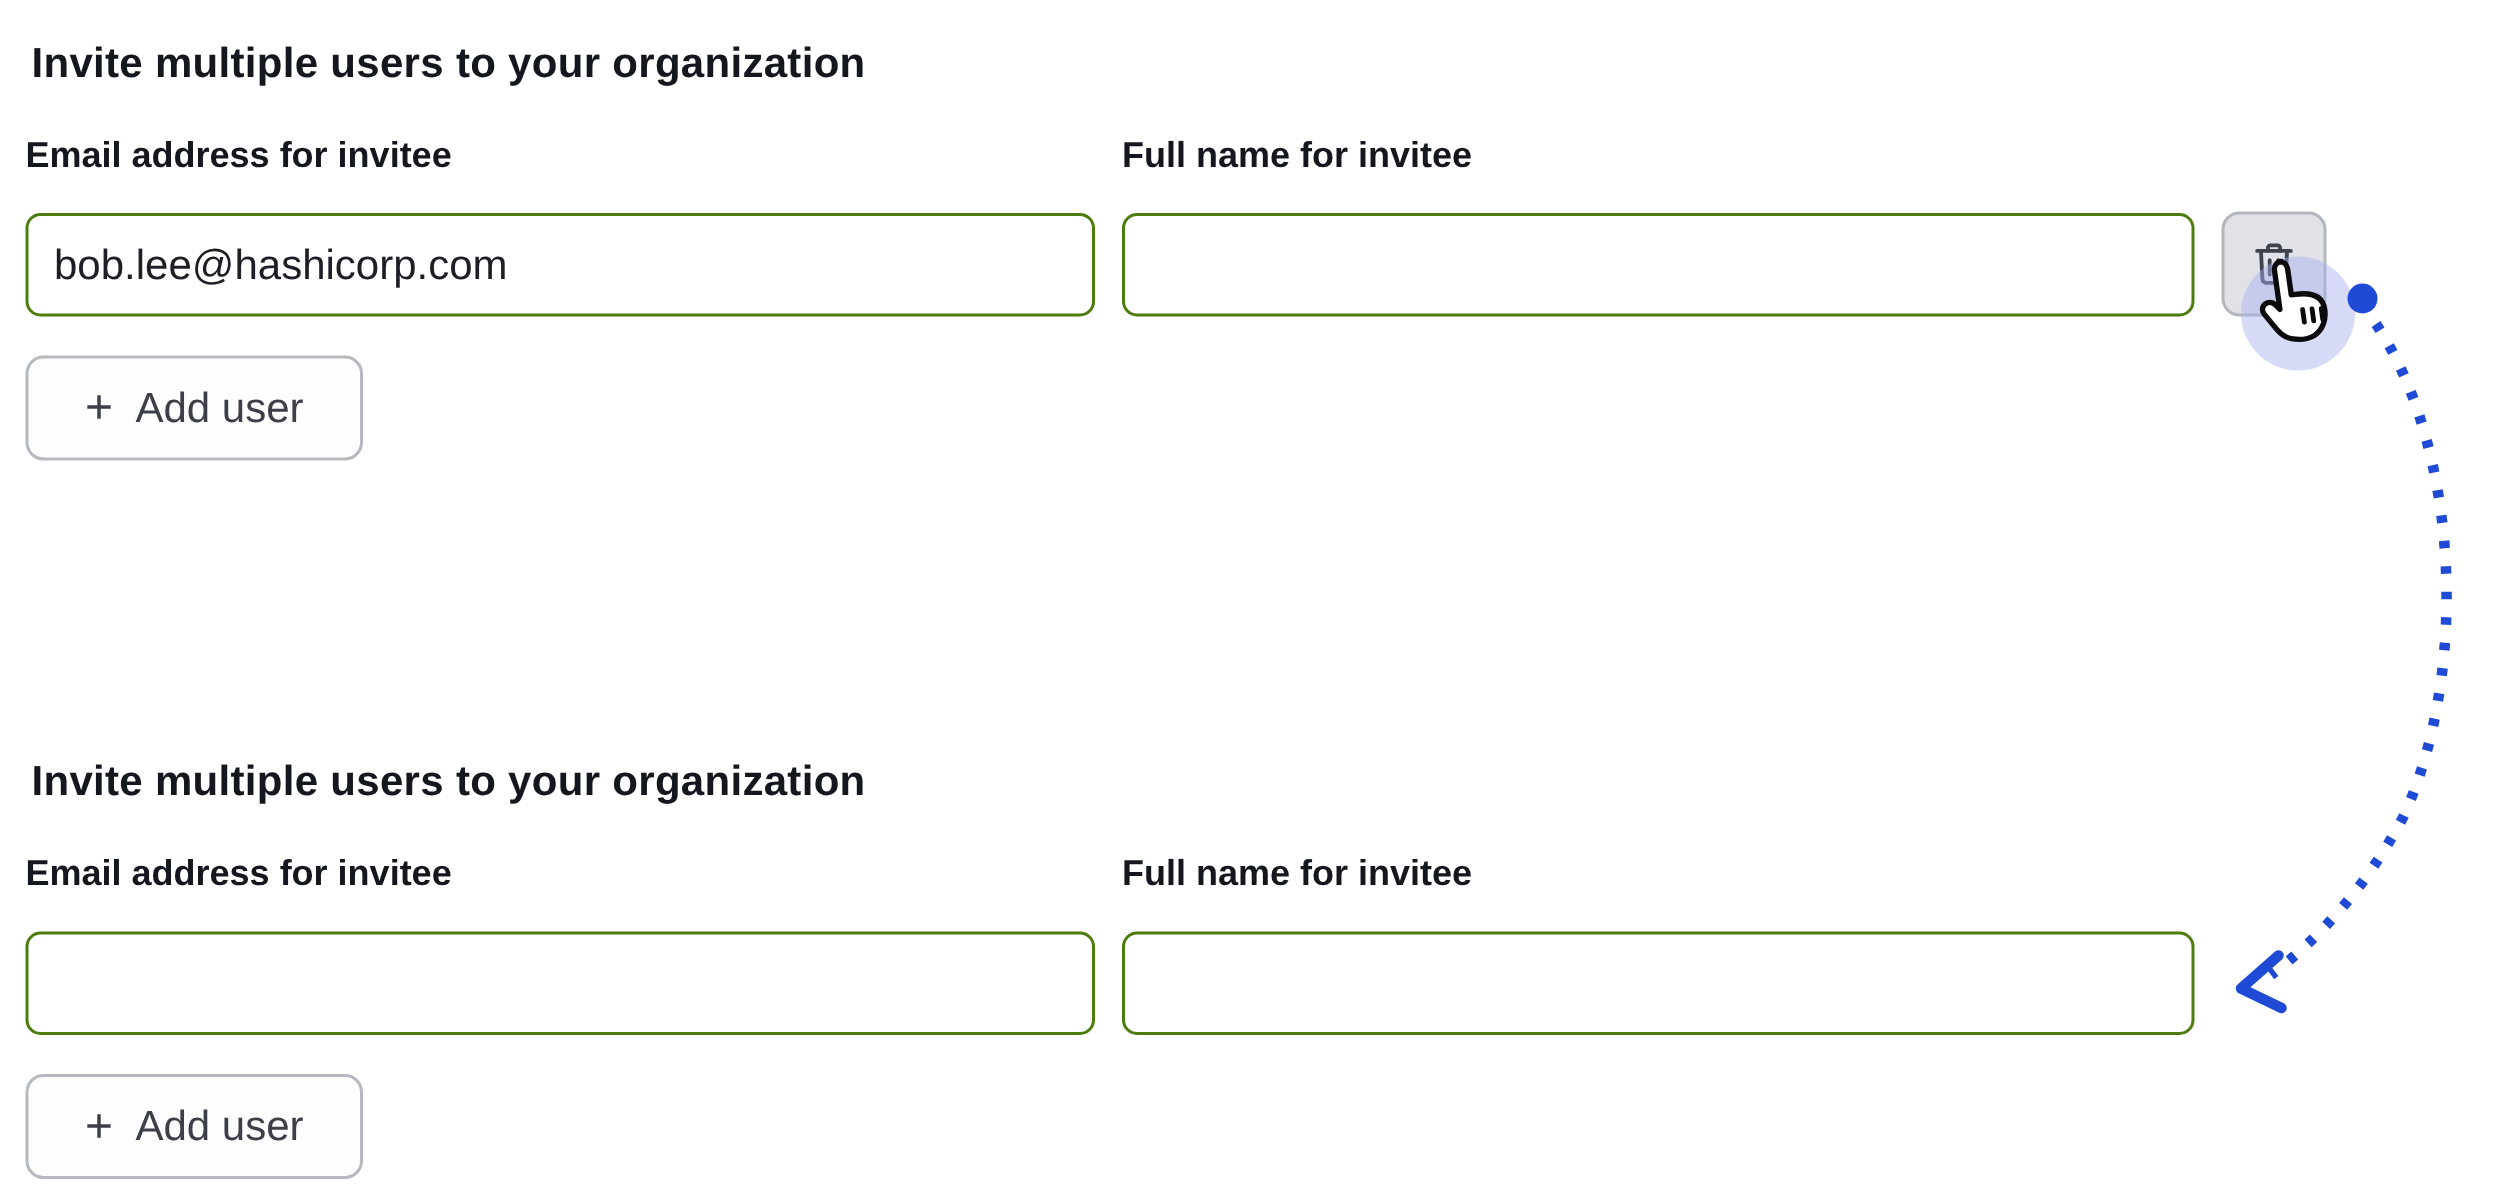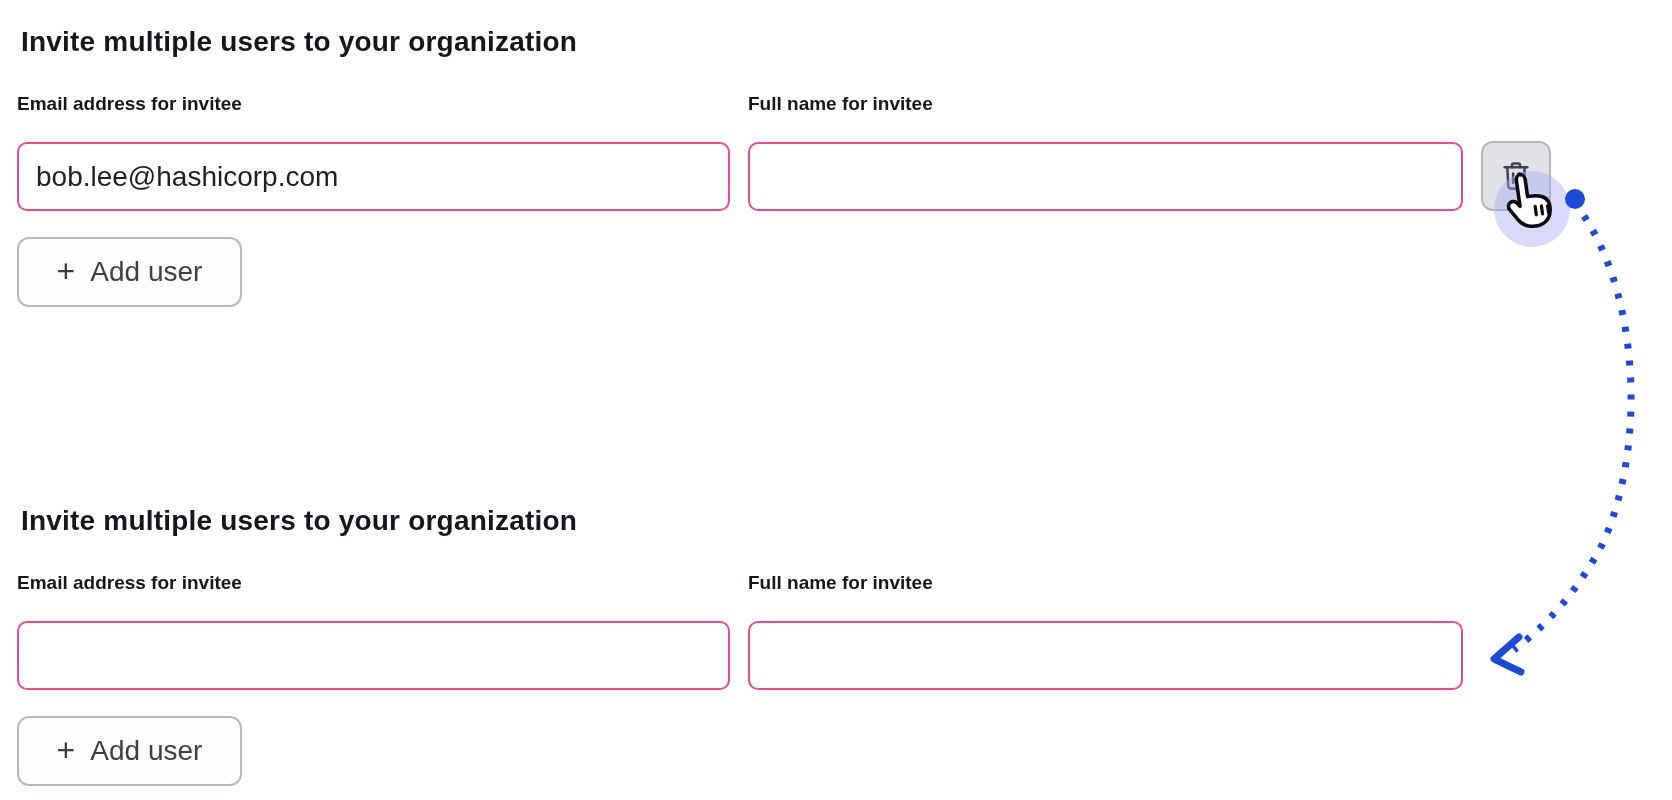--- a/index.html
+++ b/index.html
@@ -11,24 +11,24 @@
     font-family:"Liberation Sans","DejaVu Sans",sans-serif;
     color:var(--text);
   }
   .form { position:absolute; left:17px; width:1640px; }
   .form-1 { top:21px; }
   .form-2 { top:500px; }
   .heading { margin:4px; font-size:28px; font-weight:700; line-height:34px; letter-spacing:0.2px; color:var(--text); }
   .fields { display:flex; gap:18px; margin-top:29px; align-items:flex-end; }
   .field-email { width:713px; }
   .field-name  { width:715px; }
-  .field-label { display:block; font-size:19px; font-weight:700; line-height:32px; color:var(--text); }
+  .field-label { display:block; font-size:24px; font-weight:700; line-height:32px; color:var(--text); }
   .text-input {
     display:block; width:100%; height:69px; margin-top:22px;
-    border:2px solid #ec4899; border-radius:10px; background:#ffffff;
+    border:2px solid #4d7c0f; border-radius:10px; background:#ffffff;
     font-family:inherit; font-size:28px; color:#1e1f26; padding:0 17px;
     outline:none;
   }
   .trash-btn {
     width:70px; height:70px; border-radius:12px;
     background:#e0e2e8; border:2px solid #b3b6bf;
     display:flex; align-items:center; justify-content:center;
     padding:0; cursor:pointer;
   }
   .add-user-btn {

